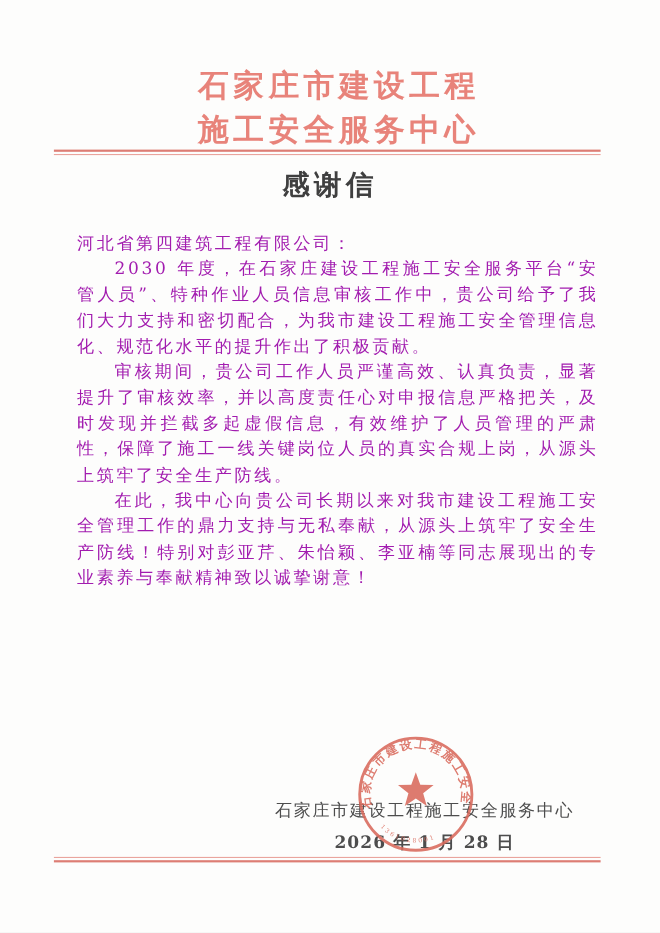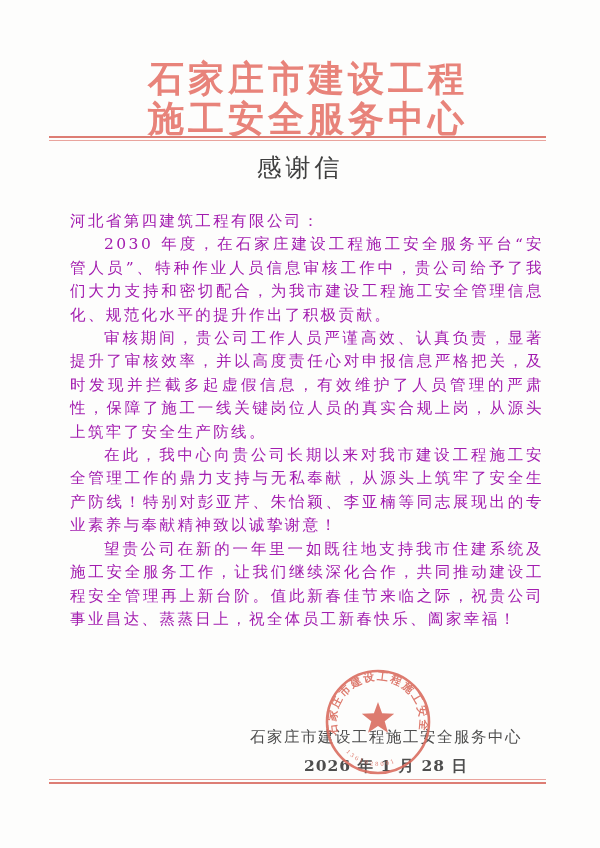--- a/index.html
+++ b/index.html
@@ -10,37 +10,37 @@
     background:#fdfdfc;
     overflow:hidden;
     font-family:"DejaVu Serif","Liberation Serif",serif;
   }
   
   .letterhead{
     position:absolute;top:58px;left:16px;right:0;
     text-align:center;
     color:#e8837a;
     font-weight:bold;
-    font-size:36px;
+    font-size:28px;
     line-height:40px;
     letter-spacing:4px;
   }
   .rule{position:absolute;left:49px;width:497px;}
   .rule-top{top:136px;}
   .rule-bottom{top:779px;}
   .rule .bar-thick{height:2px;background:#dd7d74;}
   .rule .bar-thin{height:1px;background:#e9a49d;}
   .rule .bar-gap{height:2px;}
   
   .letter-title{
     position:absolute;top:151px;left:0;right:0;
     text-align:center;
     color:#3f3f3f;
     font-size:25px;
-    font-weight:400;
+    font-weight:700;
     letter-spacing:4px;
   }
   
   .letter-body{
     position:absolute;top:210px;left:70px;width:474px;
     color:#a21caf;
     font-size:15.5px;
     line-height:23.4px;
     letter-spacing:2.4px;
     text-align:justify;
@@ -90,21 +90,20 @@
     <div class="bar-thin"></div>
   </div>
 
   <div class="letter-title">感谢信</div>
 
   <div class="letter-body">
     <p class="salutation">河北省第四建筑工程有限公司：</p>
     <p>2030 年度，在石家庄建设工程施工安全服务平台“安管人员”、特种作业人员信息审核工作中，贵公司给予了我们大力支持和密切配合，为我市建设工程施工安全管理信息化、规范化水平的提升作出了积极贡献。</p>
     <p>审核期间，贵公司工作人员严谨高效、认真负责，显著提升了审核效率，并以高度责任心对申报信息严格把关，及时发现并拦截多起虚假信息，有效维护了人员管理的严肃性，保障了施工一线关键岗位人员的真实合规上岗，从源头上筑牢了安全生产防线。</p>
     <p>在此，我中心向贵公司长期以来对我市建设工程施工安全管理工作的鼎力支持与无私奉献，从源头上筑牢了安全生产防线！特别对彭亚芹、朱怡颖、李亚楠等同志展现出的专业素养与奉献精神致以诚挚谢意！</p>
-    <p>望贵公司在新的一年里一如既往地支持我市住建系统及施工安全服务工作，让我们继续深化合作，共同推动建设工程安全管理再上新台阶。值此新春佳节来临之际，祝贵公司事业昌达、蒸蒸日上，祝全体员工新春快乐、阖家幸福！</p>
   </div>
 
   <div class="signature-block">
     <div>石家庄市建设工程施工安全服务中心</div>
     <div class="sig-date">2026 年 1 月 28 日</div>
   </div>
 
   <svg class="seal" viewBox="0 0 110 110" aria-hidden="true">
     <circle cx="55" cy="55" r="51" fill="none" stroke="#d96a5c" stroke-width="2.6"></circle>
     <path fill="#d96a5c" d="M55,35 L59.1,46.3 L71.2,46.7 L61.7,54.2 L65,65.8 L55,59 L45,65.8 L48.3,54.2 L38.8,46.7 L50.9,46.3 Z"></path>

